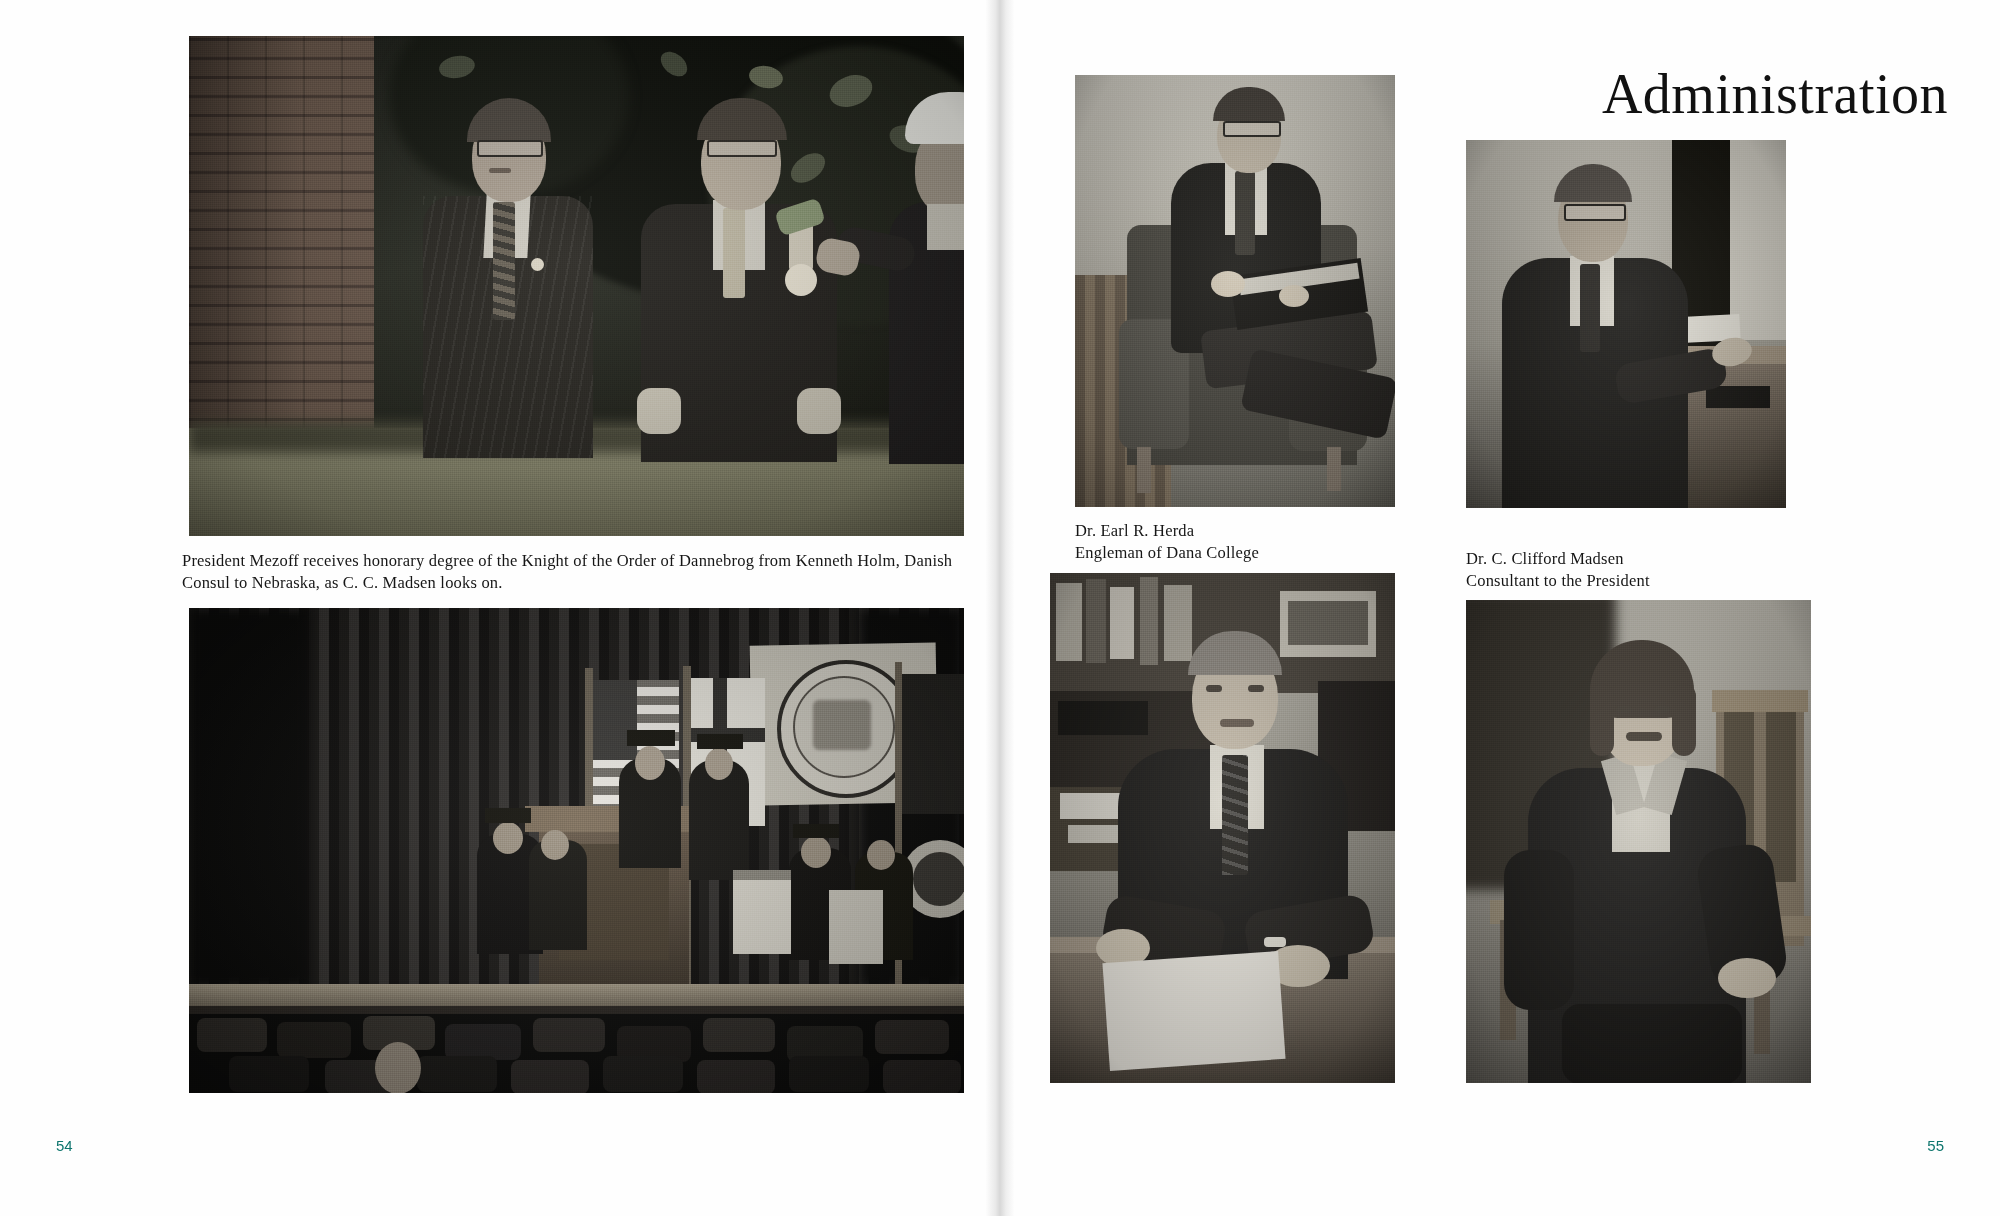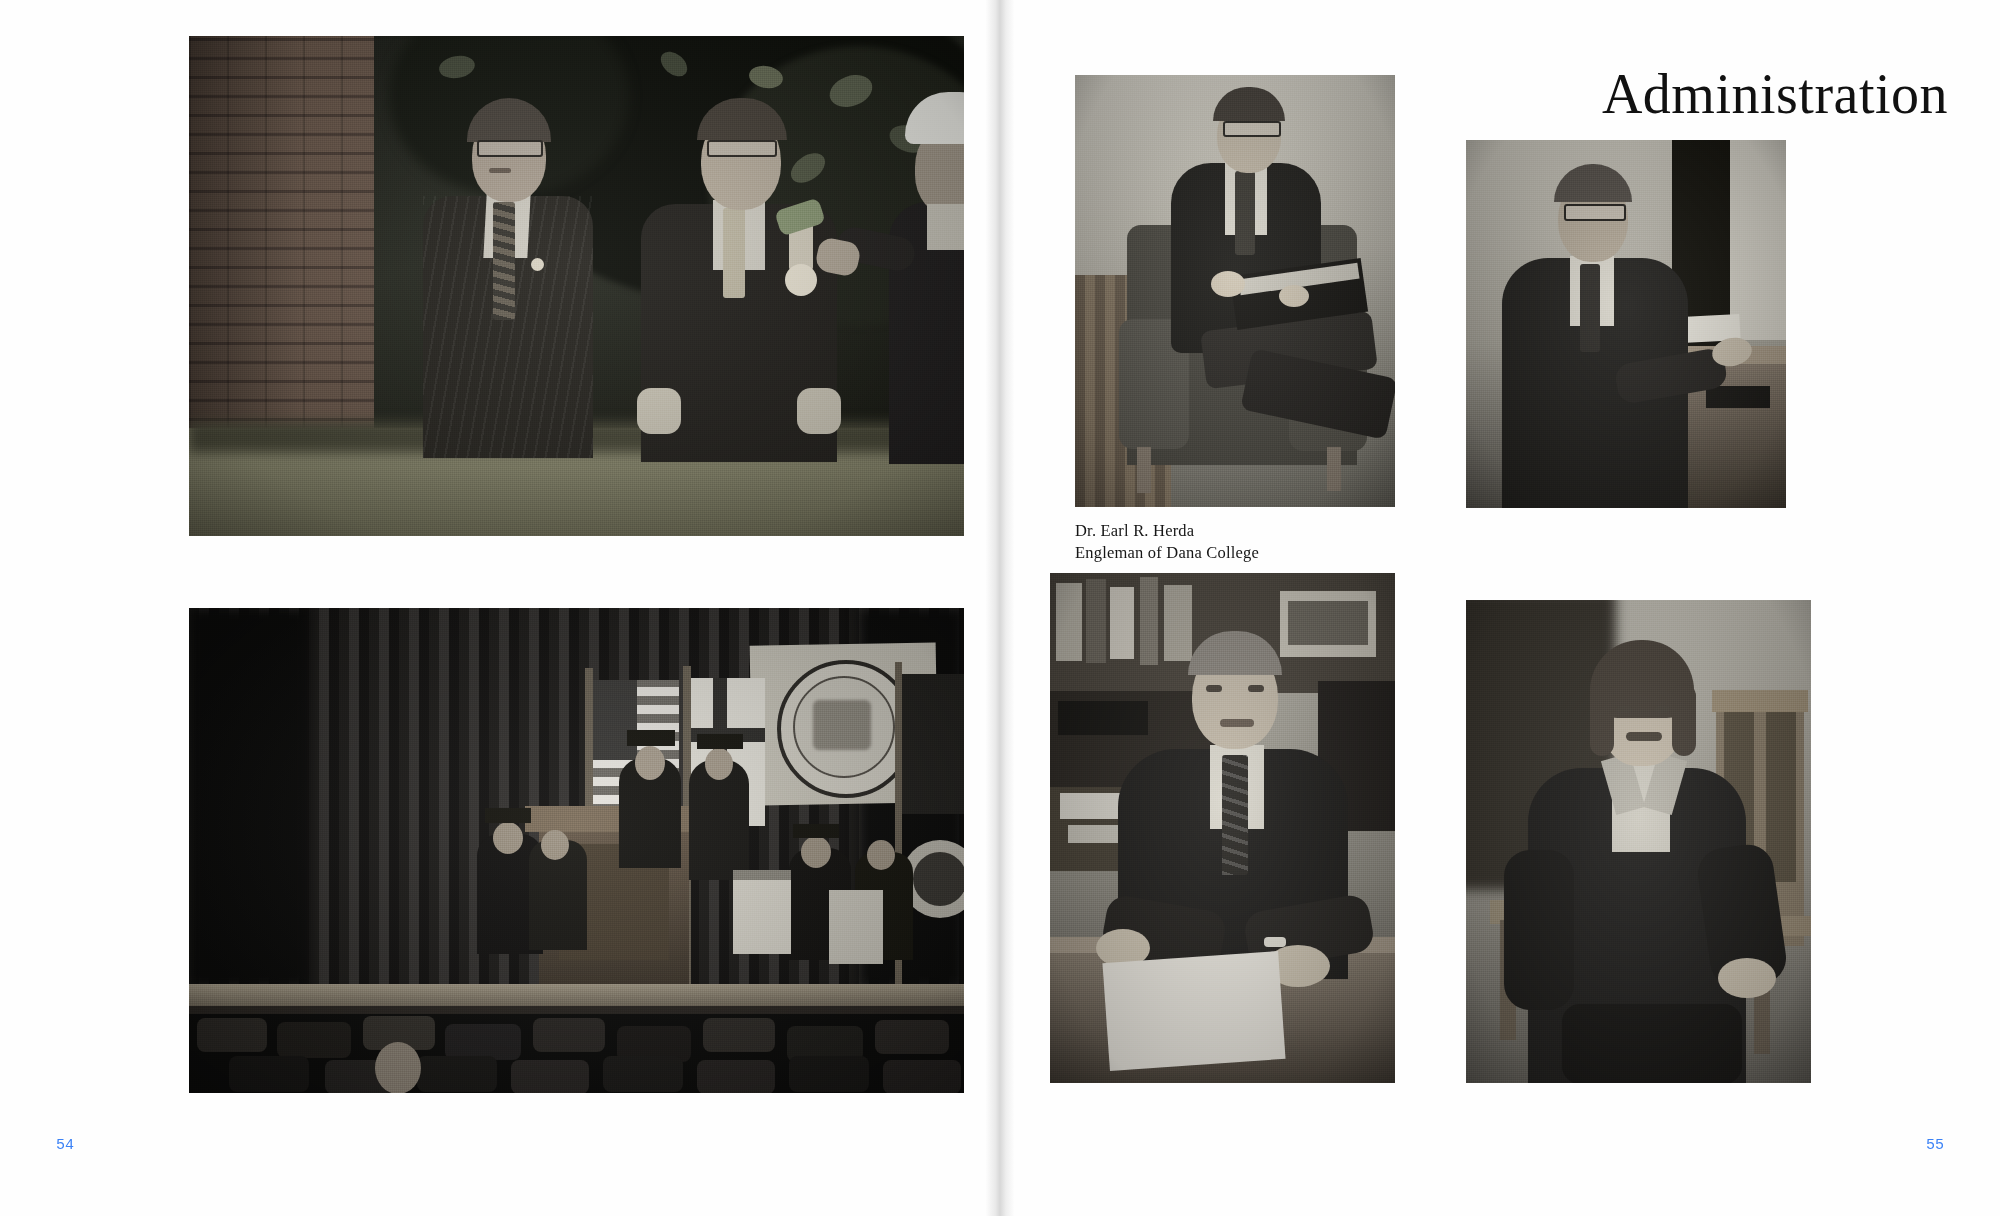--- a/index.html
+++ b/index.html
@@ -52,22 +52,22 @@
     font-family: "Liberation Serif", serif;
     font-size: 16.5px;
     line-height: 1.35;
     color: #161616;
     letter-spacing: 0.2px;
   }
   .folio {
     position: absolute;
     bottom: 62px;
     font-size: 15px;
-    color: #3b82f6;
-    font-family: Liberation Mono, monospace;
+    color: #0f766e;
+    font-family: Liberation Sans, sans-serif;
   }
   .folio-left { left: 56px; }
   .folio-right { right: 56px; }
 
   .section-title {
     position: absolute;
     top: 62px;
     right: 52px;
     font-family: "Liberation Serif", serif;
     font-size: 56px;
@@ -165,20 +165,21 @@
         <div class="sh face-d" style="left:726px; top:86px; width:78px; height:94px; border-radius:48% 48% 44% 44%; background:#a39a8c;"></div>
         <div class="sh" style="left:716px; top:56px; width:98px; height:52px; border-radius:50px 50px 10px 10px; background:#efefe9;"></div>
         <div class="sh shirt" style="left:738px; top:168px; width:40px; height:46px; background:#cbc8bd;"></div>
         <div class="sh" style="left:648px; top:196px; width:78px; height:34px; border-radius:18px; background:#272523; transform:rotate(12deg);"></div>
         <div class="sh" style="left:628px; top:204px; width:42px; height:34px; border-radius:14px; background:#b5ab9c; transform:rotate(12deg);"></div>
       </div>
       <div class="grain"></div>
       <div class="vig"></div>
     </div>
 
+    <div class="caption" style="left:182px; top:550px; width:800px;">President Mezoff receives honorary degree of the Knight of the Order of Dannebrog from Kenneth Holm, Danish Consul to Nebraska, as C. C. Madsen looks on.</div>
 
     <div class="photo" style="left:189px; top:608px; width:775px; height:485px; background:#141414;">
       <div class="ph-inner">
 
         <div class="sh" style="left:0; top:0; width:775px; height:380px; background:repeating-linear-gradient(90deg,#1d1c1a 0px,#1d1c1a 10px,#343230 10px,#343230 20px,#121110 20px,#121110 30px);"></div>
 
         <div class="sh softer" style="left:0; top:0; width:120px; height:380px; background:#0b0b0a;"></div>
         <div class="sh softer" style="left:670px; top:0; width:105px; height:380px; background:#0d0d0c;"></div>
 
         <div class="sh" style="left:562px; top:36px; width:186px; height:160px; background:#c9c6bb; transform:rotate(-1deg);"></div>
@@ -318,20 +319,24 @@
         <div class="sh face" style="left:92px; top:36px; width:70px; height:86px; border-radius:50% 50% 46% 46%; background:#b3a999;"></div>
         <div class="sh hair" style="left:88px; top:24px; width:78px; height:38px; border-radius:40px 40px 0 0; background:#55504a;"></div>
         <div class="sh" style="left:98px; top:64px; width:58px; height:13px; border:2px solid #262420; border-radius:3px; background:rgba(240,240,240,0.3);"></div>
 
         <div class="sh" style="left:150px; top:216px; width:110px; height:40px; background:#2a2825; border-radius:16px; transform:rotate(-10deg);"></div>
         <div class="sh ell" style="left:246px; top:198px; width:40px; height:28px; background:#c7bead; transform:rotate(-12deg);"></div>
       </div>
       <div class="grain"></div>
       <div class="vig"></div>
     </div>
+    <div class="caption" style="left:466px; top:548px; width:320px;">
+      <div>Dr. C. Clifford Madsen</div>
+      <div>Consultant to the President</div>
+    </div>
 
     <div class="photo" style="left:50px; top:573px; width:345px; height:510px; background:#1b1b1a;">
       <div class="ph-inner">
         <div class="sh" style="left:0; top:0; width:345px; height:510px; background:linear-gradient(180deg,#bdbab0 0%, #8e8b82 60%, #5d5a53 100%);"></div>
 
         <div class="sh" style="left:0; top:0; width:345px; height:120px; background:#4c473f;"></div>
         <div class="sh" style="left:6px;  top:10px; width:26px; height:78px; background:#b6b2a7;"></div>
         <div class="sh" style="left:36px; top:6px;  width:20px; height:84px; background:#6c675e;"></div>
         <div class="sh" style="left:60px; top:14px; width:24px; height:72px; background:#d0ccc2;"></div>
         <div class="sh" style="left:90px; top:4px;  width:18px; height:88px; background:#817c72;"></div>

